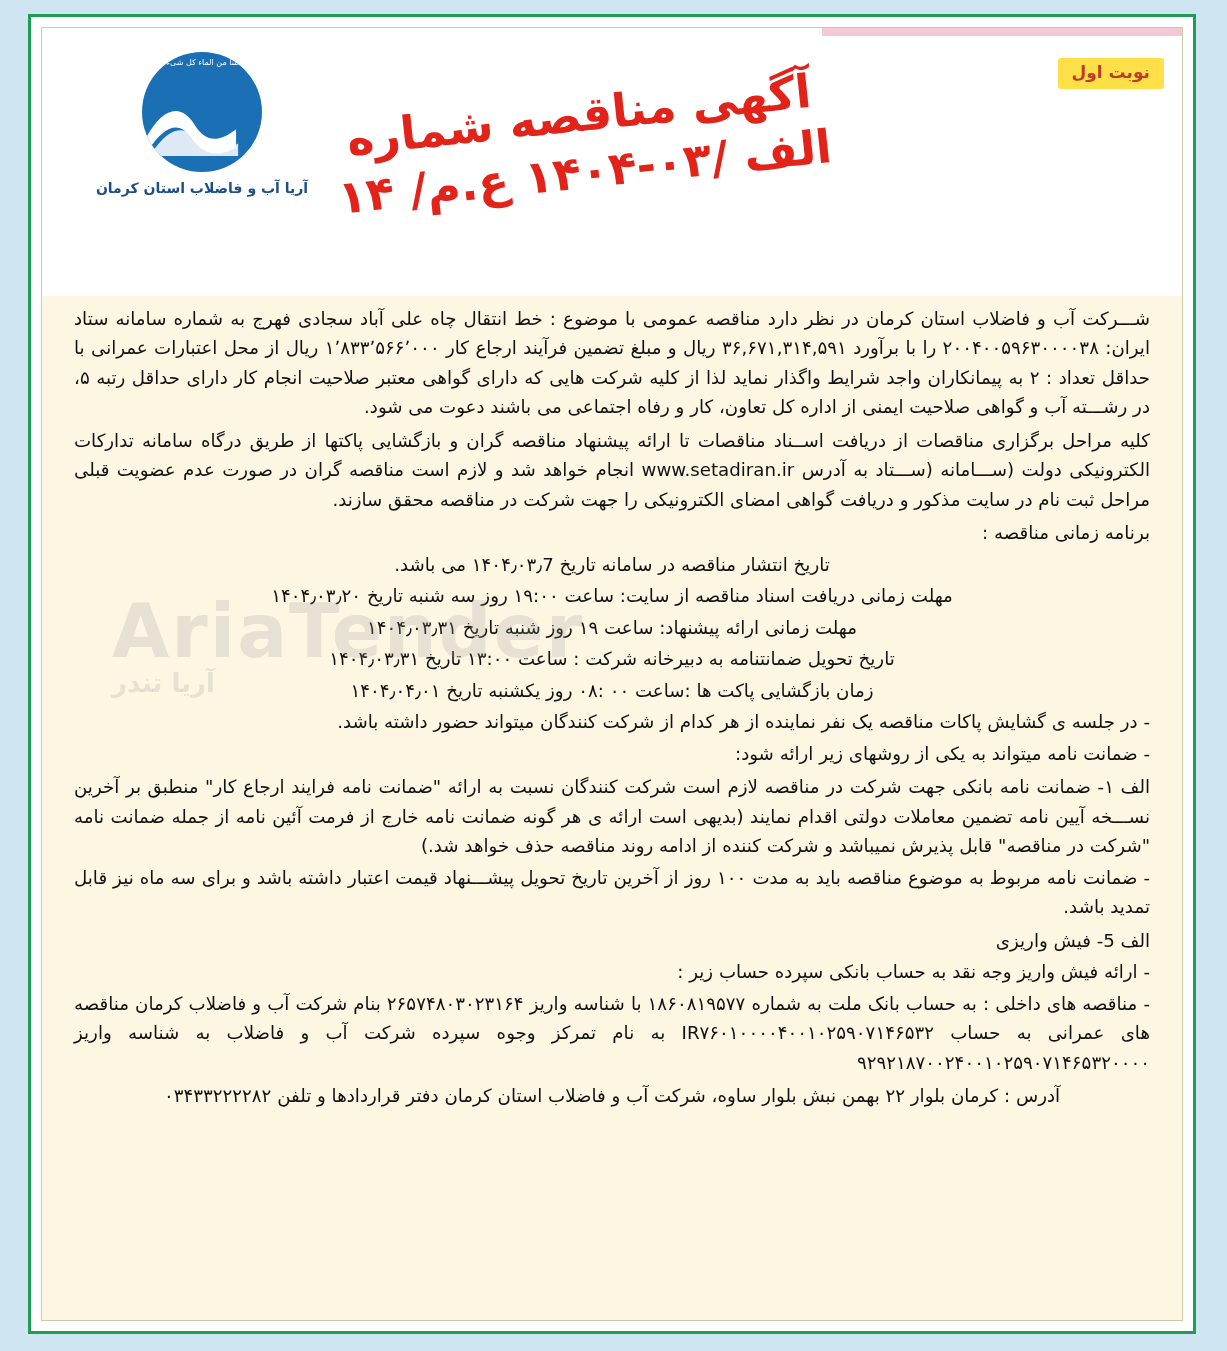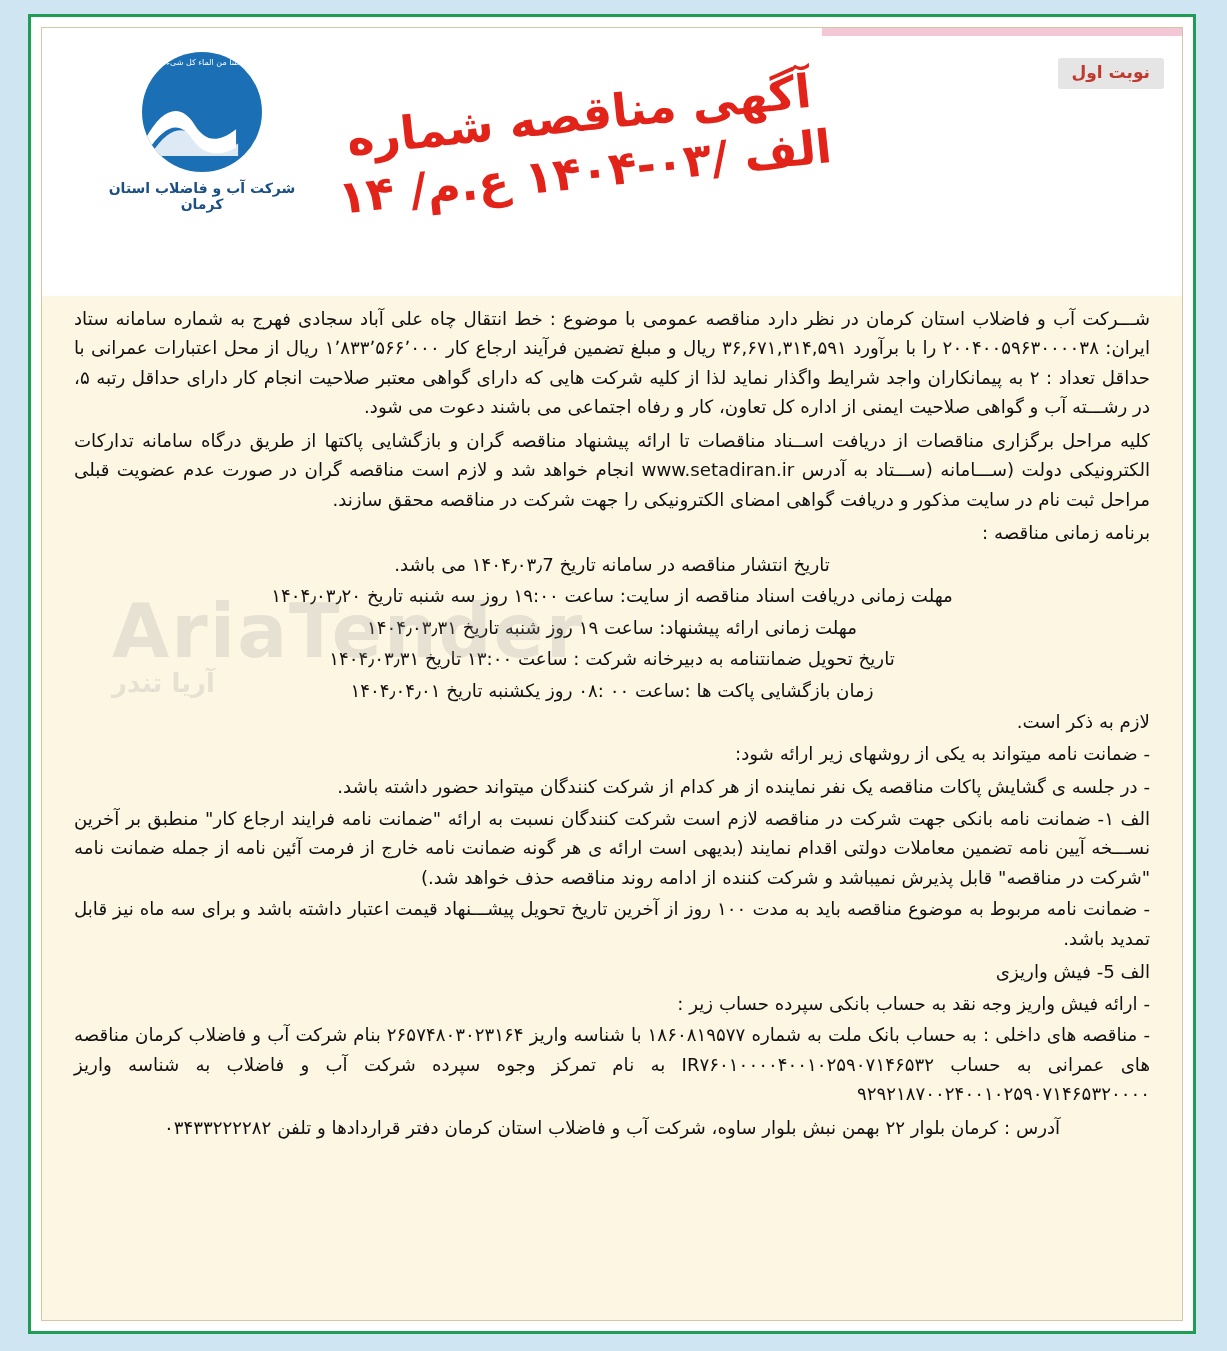--- a/index.html
+++ b/index.html
@@ -30,21 +30,21 @@
   .ribbon{
     position:absolute;top:0;right:0;left:0;height:268px;
     background:#ffffff;
   }
   .ribbon-pinkline{
     position:absolute;top:0;right:0;width:360px;height:8px;
     background:#f3c8d4;
   }
   .badge{
     position:absolute;top:30px;right:18px;
-    background:#e5e5e5;
+    background:#fde047;
     color:#c0392b;
     font-size:17px;font-weight:bold;
     padding:6px 14px 8px 14px;
     border-radius:3px;
     line-height:1;
   }
   .title-wrap{
     position:absolute;
     top:60px;
     right:300px;
@@ -164,44 +164,43 @@
       </div>
 
       <div class="logo-box">
         <div class="logo-circle">
           <div class="arc-text">و جعلنا من الماء کل شیء حی</div>
           <svg class="logo-waves" viewBox="0 0 100 60" preserveAspectRatio="none">
             <path d="M4 44 C 22 10, 40 10, 52 30 C 62 46, 74 48, 92 34 L 92 52 C 74 62, 60 58, 50 44 C 38 26, 24 28, 6 56 Z" fill="#ffffff"></path>
             <path d="M10 58 C 28 30, 44 30, 56 46 C 66 58, 78 58, 94 48 L 94 60 L 10 60 Z" fill="#ffffff" opacity="0.85"></path>
           </svg>
         </div>
-        <div class="logo-caption">شرکت آب و فاضلاب استان کرمان</div>
+        <div class="logo-caption">آریا آب و فاضلاب استان کرمان</div>
       </div>
     </div>
 
     <div class="content">
 
       <p class="just blk">شـــرکت آب و فاضلاب استان کرمان در نظر دارد مناقصه عمومی با موضوع : خط انتقال چاه علی آباد سجادی فهرج به شماره سامانه ستاد ایران: ۲۰۰۴۰۰۵۹۶۳۰۰۰۰۳۸ را با برآورد ۳۶,۶۷۱,۳۱۴,۵۹۱ ریال و مبلغ تضمین فرآیند ارجاع کار ۱٬۸۳۳٬۵۶۶٬۰۰۰ ریال از محل اعتبارات عمرانی با حداقل تعداد : ۲ به پیمانکاران واجد شرایط واگذار نماید لذا از کلیه شرکت هایی که دارای گواهی معتبر صلاحیت انجام کار دارای حداقل رتبه ۵، در رشـــته آب و گواهی صلاحیت ایمنی از اداره کل تعاون، کار و رفاه اجتماعی می باشند دعوت می شود.</p>
 
       <p class="just blk">کلیه مراحل برگزاری مناقصات از دریافت اســناد مناقصات تا ارائه پیشنهاد مناقصه گران و بازگشایی پاکتها از طریق درگاه سامانه تدارکات الکترونیکی دولت (ســـامانه (ســـتاد به آدرس www.setadiran.ir انجام خواهد شد و لازم است مناقصه گران در صورت عدم عضویت قبلی مراحل ثبت نام در سایت مذکور و دریافت گواهی امضای الکترونیکی را جهت شرکت در مناقصه محقق سازند.</p>
 
       <p class="right">برنامه زمانی مناقصه :</p>
 
       <div class="dates">
         <div class="ln">تاریخ انتشار مناقصه در سامانه تاریخ ۱۴۰۴٫۰۳٫7 می باشد.</div>
         <div class="ln">مهلت زمانی دریافت اسناد مناقصه از سایت: ساعت ۱۹:۰۰ روز سه شنبه تاریخ ۱۴۰۴٫۰۳٫۲۰</div>
         <div class="ln">مهلت زمانی ارائه پیشنهاد: ساعت ۱۹ روز شنبه تاریخ ۱۴۰۴٫۰۳٫۳۱</div>
         <div class="ln">تاریخ تحویل ضمانتنامه به دبیرخانه شرکت : ساعت ۱۳:۰۰ تاریخ ۱۴۰۴٫۰۳٫۳۱</div>
         <div class="ln">زمان بازگشایی پاکت ها :ساعت ۰۰ :۰۸ روز یکشنبه تاریخ ۱۴۰۴٫۰۴٫۰۱</div>
       </div>
 
-      <p class="right">لازم به ذکر است.</p>
-
+
+      <p class="just">- در جلسه ی گشایش پاکات مناقصه یک نفر نماینده از هر کدام از شرکت کنندگان میتواند حضور داشته باشد.</p>
       <p class="just blk">- ضمانت نامه میتواند به یکی از روشهای زیر ارائه شود:</p>
-      <p class="just">- در جلسه ی گشایش پاکات مناقصه یک نفر نماینده از هر کدام از شرکت کنندگان میتواند حضور داشته باشد.</p>
 
       <p class="just">الف ۱- ضمانت نامه بانکی جهت شرکت در مناقصه لازم است شرکت کنندگان نسبت به ارائه "ضمانت نامه فرایند ارجاع کار" منطبق بر آخرین نســـخه آیین نامه تضمین معاملات دولتی اقدام نمایند (بدیهی است ارائه ی هر گونه ضمانت نامه خارج از فرمت آئین نامه از جمله ضمانت نامه "شرکت در مناقصه" قابل پذیرش نمیباشد و شرکت کننده از ادامه روند مناقصه حذف خواهد شد.)</p>
       <p class="just blk">- ضمانت نامه مربوط به موضوع مناقصه باید به مدت ۱۰۰ روز از آخرین تاریخ تحویل پیشـــنهاد قیمت اعتبار داشته باشد و برای سه ماه نیز قابل تمدید باشد.</p>
 
       <p class="right">الف 5- فیش واریزی</p>
       <p class="right">- ارائه فیش واریز وجه نقد به حساب بانکی سپرده حساب زیر :</p>
       <p class="just blk">- مناقصه های داخلی : به حساب بانک ملت به شماره ۱۸۶۰۸۱۹۵۷۷ با شناسه واریز ۲۶۵۷۴۸۰۳۰۲۳۱۶۴ بنام شرکت آب و فاضلاب کرمان مناقصه های عمرانی به حساب IR۷۶۰۱۰۰۰۰۴۰۰۱۰۲۵۹۰۷۱۴۶۵۳۲ به نام تمرکز وجوه سپرده شرکت آب و فاضلاب به شناسه واریز ۹۲۹۲۱۸۷۰۰۲۴۰۰۱۰۲۵۹۰۷۱۴۶۵۳۲۰۰۰۰</p>
 
       <p class="center">آدرس : کرمان بلوار ۲۲ بهمن نبش بلوار ساوه، شرکت آب و فاضلاب استان کرمان دفتر قراردادها و تلفن ۰۳۴۳۳۲۲۲۲۸۲</p>
 

